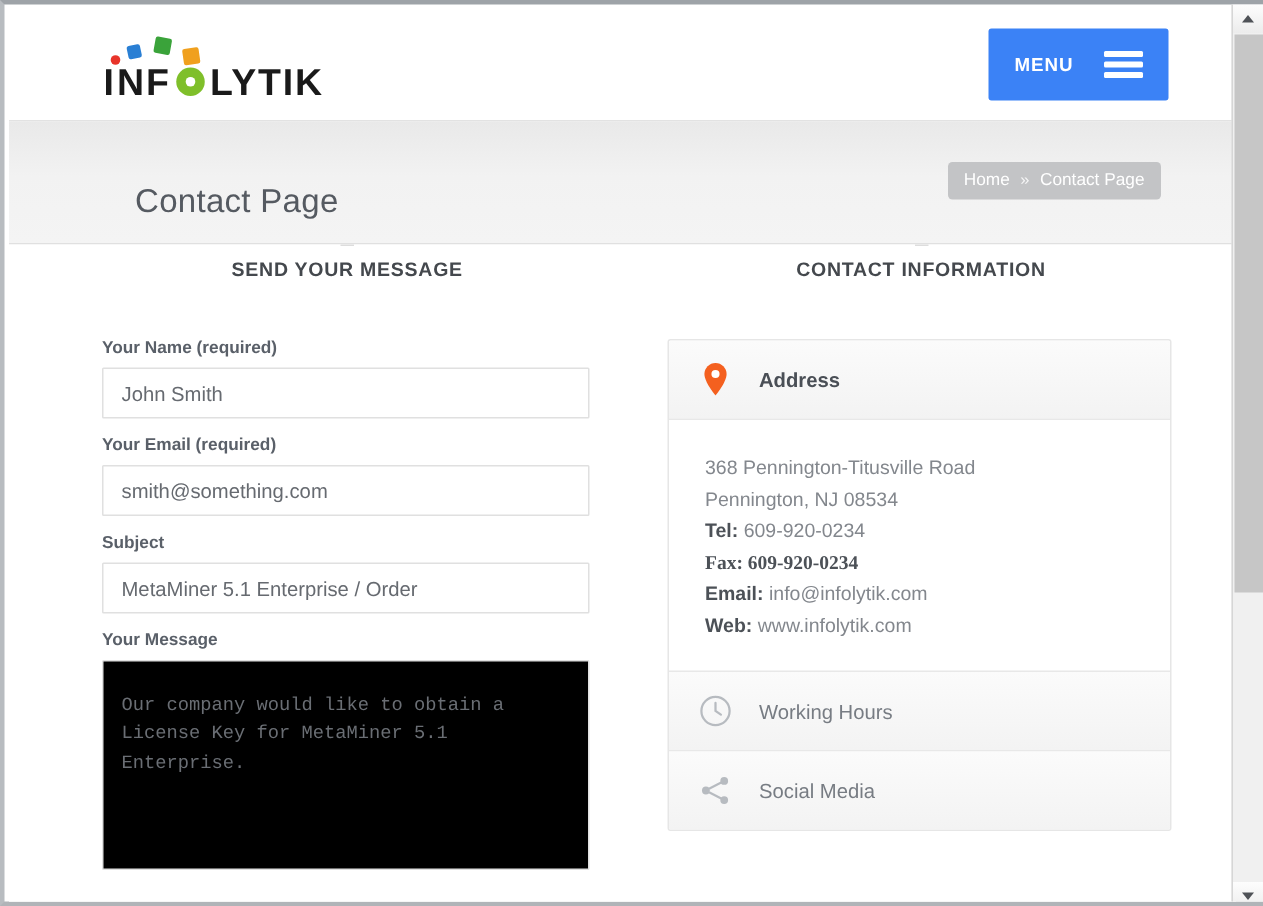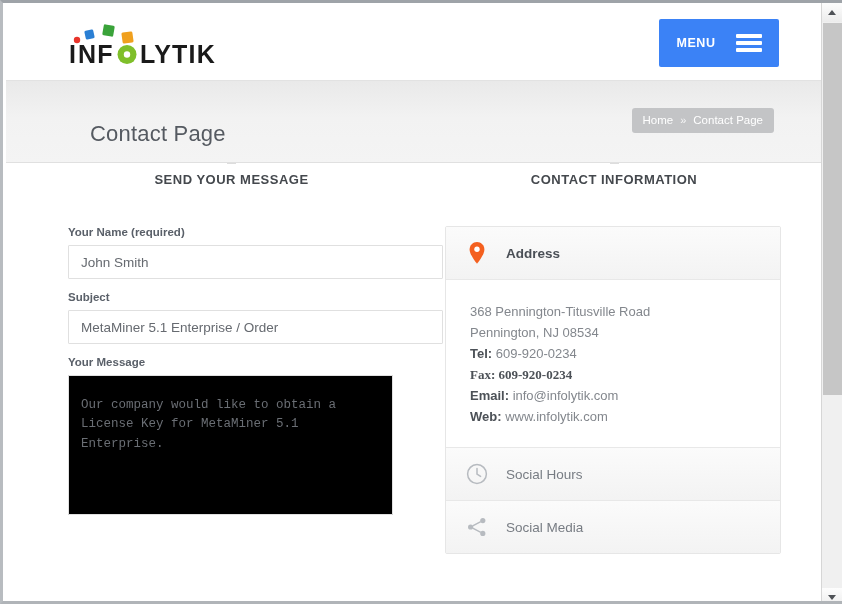--- a/index.html
+++ b/index.html
@@ -208,21 +208,21 @@
   .field { margin-bottom: 12px; }
   .field-label {
     font-size: 11.5px;
     font-weight: bold;
     color: #5a6069;
     margin-bottom: 7px;
     display: block;
   }
   .text-input {
     box-sizing: border-box;
-    width: 375px;
+    width: 325px;
     height: 34px;
     border: 1px solid #e0e0e0;
     background: #ffffff;
     padding: 0 12px;
     font-family: "Liberation Sans", sans-serif;
     font-size: 13.5px;
     color: #666a70;
     outline: none;
     border-radius: 1px;
   }
@@ -342,20 +342,24 @@
           <span class="rule-short"></span>
           <span class="txt">SEND YOUR MESSAGE</span>
           <span class="rule-long"></span>
         </div>
 
         <div class="field">
           <label class="field-label">Your Name (required)</label>
           <input class="text-input" type="text" value="John Smith" style="">
         </div>
 
+        <div class="field">
+          <label class="field-label">Your Email (required)</label>
+          <input class="text-input" type="text" value="smith@something.com" style="">
+        </div>
 
         <div class="field">
           <label class="field-label">Subject</label>
           <input class="text-input" type="text" value="MetaMiner 5.1 Enterprise / Order" style="">
         </div>
 
         <div class="field">
           <label class="field-label">Your Message</label>
           <textarea class="textarea" style="">Our company would like to obtain a
 License Key for MetaMiner 5.1
@@ -407,21 +411,21 @@
             </div>
           </div>
 
           <div class="acc-head">
             <span class="acc-icon">
               <svg width="22" height="22" viewBox="0 0 22 22">
                 <circle cx="11" cy="11" r="9.4" fill="none" stroke="#b7bbc0" stroke-width="1.5"></circle>
                 <path d="M11 5.6 V11 L14.6 13.4" fill="none" stroke="#b7bbc0" stroke-width="1.5" stroke-linecap="round"></path>
               </svg>
             </span>
-            <span class="acc-title inactive">Social Hours</span>
+            <span class="acc-title inactive">Working Hours</span>
           </div>
 
           <div class="acc-head last">
             <span class="acc-icon">
               <svg width="22" height="22" viewBox="0 0 22 22">
                 <circle cx="16.8" cy="4.6" r="2.6" fill="#b7bbc0"></circle>
                 <circle cx="16.8" cy="17.4" r="2.6" fill="#b7bbc0"></circle>
                 <circle cx="4.6" cy="11" r="2.6" fill="#b7bbc0"></circle>
                 <path d="M6.7 9.8 L14.8 5.6 M6.7 12.2 L14.8 16.4" stroke="#b7bbc0" stroke-width="1.5" fill="none"></path>
               </svg>

